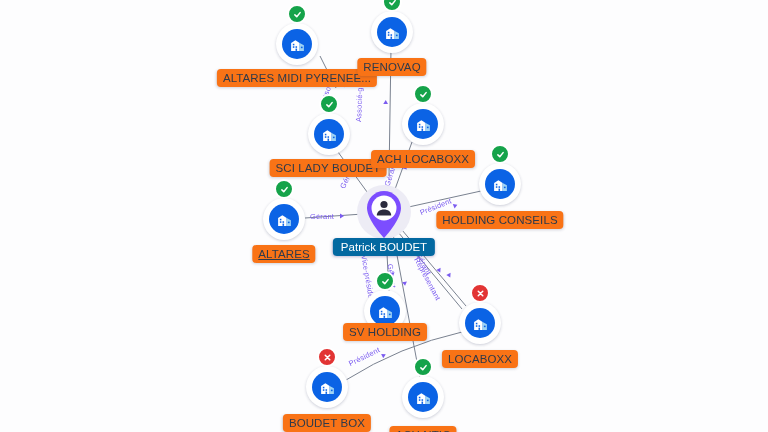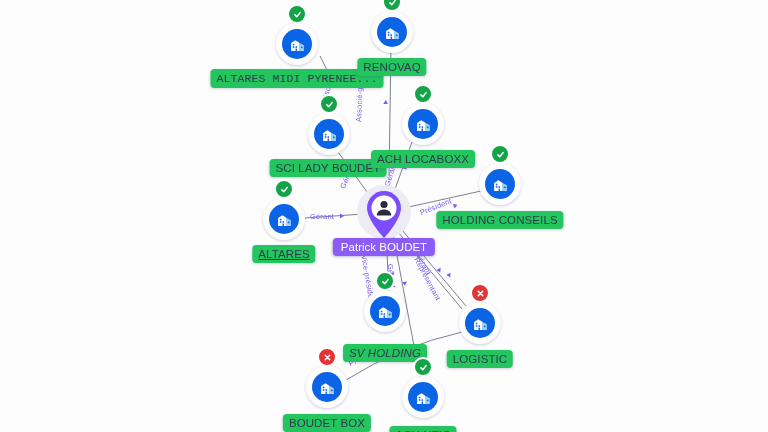--- a/index.html
+++ b/index.html
@@ -60,21 +60,21 @@
     line-height: 1;
     font-weight: bold;
   }
   .badge.ok  { background: #15a34a; }
   .badge.bad { background: #e23434; }
   .badge svg { display:block; }
 
   .node-label {
     position: absolute;
     transform: translate(-50%, 0);
-    background: #22c55e;
+    background: #f97316;
     color: #2f3a4a;
     font-size: 11.5px;
     letter-spacing: .1px;
     white-space: nowrap;
     padding: 3px 6px;
     border-radius: 4px;
     box-shadow: 0 1px 3px rgba(30,40,80,0.20);
   }
 
   
@@ -178,21 +178,21 @@
               <rect x="16.8" y="15" width="2.4" height="2.2" fill="#0b63e5"></rect>
             </svg>
           </div>
           <div class="badge ok" style="background: rgb(21, 163, 74);">
             <svg width="9" height="9" viewBox="0 0 24 24">
               <path fill="none" stroke="#fff" stroke-width="4" stroke-linecap="round" stroke-linejoin="round" d="M5 13l5 5L19 7"></path>
             </svg>
           </div>
         </div>
       </div>
-      <div class="node-label" style="left: 297px; top: 69px; color: rgb(47, 58, 74); font-family: Liberation Mono, monospace;">ALTARES MIDI PYRENEE...</div>
+      <div class="node-label" style="left: 297px; top: 69px; color: rgb(47, 58, 74);">ALTARES MIDI PYRENEE...</div>
       <div class="node" style="left: 392px; top: 32px;">
         <div class="node-disc">
           <div class="node-inner" style="background: rgb(11, 99, 229);">
             <svg width="17" height="17" viewBox="0 0 24 24" aria-hidden="true">
               <path fill="#ffffff" d="M3 21V10l6-4 6 4v11H3z"></path>
               <path fill="#9fd4f5" d="M15 21V10l6 3.2V21h-6z"></path>
               <rect x="5.4" y="14.5" width="2.2" height="2.2" fill="#0b63e5"></rect>
               <rect x="9.2" y="14.5" width="2.2" height="2.2" fill="#0b63e5"></rect>
               <rect x="5.4" y="11" width="2.2" height="2.2" fill="#0b63e5"></rect>
               <rect x="9.2" y="17.8" width="2.2" height="3.2" fill="#0b63e5"></rect>
@@ -304,42 +304,42 @@
               <rect x="16.8" y="15" width="2.4" height="2.2" fill="#0b63e5"></rect>
             </svg>
           </div>
           <div class="badge ok" style="background: rgb(21, 163, 74);">
             <svg width="9" height="9" viewBox="0 0 24 24">
               <path fill="none" stroke="#fff" stroke-width="4" stroke-linecap="round" stroke-linejoin="round" d="M5 13l5 5L19 7"></path>
             </svg>
           </div>
         </div>
       </div>
-      <div class="node-label" style="left: 385px; top: 344px; color: rgb(47, 58, 74); font-style: italic;">SV HOLDING</div>
+      <div class="node-label" style="left: 385px; top: 323px; color: rgb(47, 58, 74);">SV HOLDING</div>
       <div class="node" style="left: 480px; top: 323px;">
         <div class="node-disc">
           <div class="node-inner" style="background: rgb(11, 99, 229);">
             <svg width="17" height="17" viewBox="0 0 24 24" aria-hidden="true">
               <path fill="#ffffff" d="M3 21V10l6-4 6 4v11H3z"></path>
               <path fill="#9fd4f5" d="M15 21V10l6 3.2V21h-6z"></path>
               <rect x="5.4" y="14.5" width="2.2" height="2.2" fill="#0b63e5"></rect>
               <rect x="9.2" y="14.5" width="2.2" height="2.2" fill="#0b63e5"></rect>
               <rect x="5.4" y="11" width="2.2" height="2.2" fill="#0b63e5"></rect>
               <rect x="9.2" y="17.8" width="2.2" height="3.2" fill="#0b63e5"></rect>
               <rect x="16.8" y="15" width="2.4" height="2.2" fill="#0b63e5"></rect>
             </svg>
           </div>
           <div class="badge bad" style="background: rgb(226, 52, 52);">
             <svg width="9" height="9" viewBox="0 0 24 24">
               <path fill="none" stroke="#fff" stroke-width="4" stroke-linecap="round" d="M6 6l12 12M18 6L6 18"></path>
             </svg>
           </div>
         </div>
       </div>
-      <div class="node-label" style="left: 480px; top: 350px; color: rgb(47, 58, 74);">LOGISTIC</div>
+      <div class="node-label" style="left: 480px; top: 350px; color: rgb(47, 58, 74);">LOCABOXX</div>
       <div class="node" style="left: 327px; top: 387px;">
         <div class="node-disc">
           <div class="node-inner" style="background: rgb(11, 99, 229);">
             <svg width="17" height="17" viewBox="0 0 24 24" aria-hidden="true">
               <path fill="#ffffff" d="M3 21V10l6-4 6 4v11H3z"></path>
               <path fill="#9fd4f5" d="M15 21V10l6 3.2V21h-6z"></path>
               <rect x="5.4" y="14.5" width="2.2" height="2.2" fill="#0b63e5"></rect>
               <rect x="9.2" y="14.5" width="2.2" height="2.2" fill="#0b63e5"></rect>
               <rect x="5.4" y="11" width="2.2" height="2.2" fill="#0b63e5"></rect>
               <rect x="9.2" y="17.8" width="2.2" height="3.2" fill="#0b63e5"></rect>
@@ -377,16 +377,16 @@
       <div class="node-label" style="left: 423px; top: 426px; color: rgb(47, 58, 74);">ACH NTIC</div>
       <div class="person" style="left: 384px; top: 212px;">
         <div class="person-halo"></div>
         <div class="person-pin"><svg width="40" height="50" viewBox="0 0 40 50">
             <path d="M20 1C10.6 1 3 8.6 3 18c0 12 17 30 17 30s17-18 17-30C37 8.6 29.4 1 20 1z" fill="#7c4dff"></path>
             <circle cx="20" cy="18" r="12.5" fill="#ffffff"></circle>
             <circle cx="20" cy="14.5" r="3.6" fill="#2b2b3d"></circle>
             <path d="M12.8 25.5c0-4 3.3-6 7.2-6s7.2 2 7.2 6z" fill="#2b2b3d"></path>
           </svg></div>
       </div>
-      <div class="person-label" style="left: 384px; top: 238px; background: #8b5cf6;">Patrick BOUDET</div>
+      <div class="person-label" style="left: 384px; top: 238px; background: #0369a1;">Patrick BOUDET</div>
     </div>
 
 </div>
 
 </body></html>

